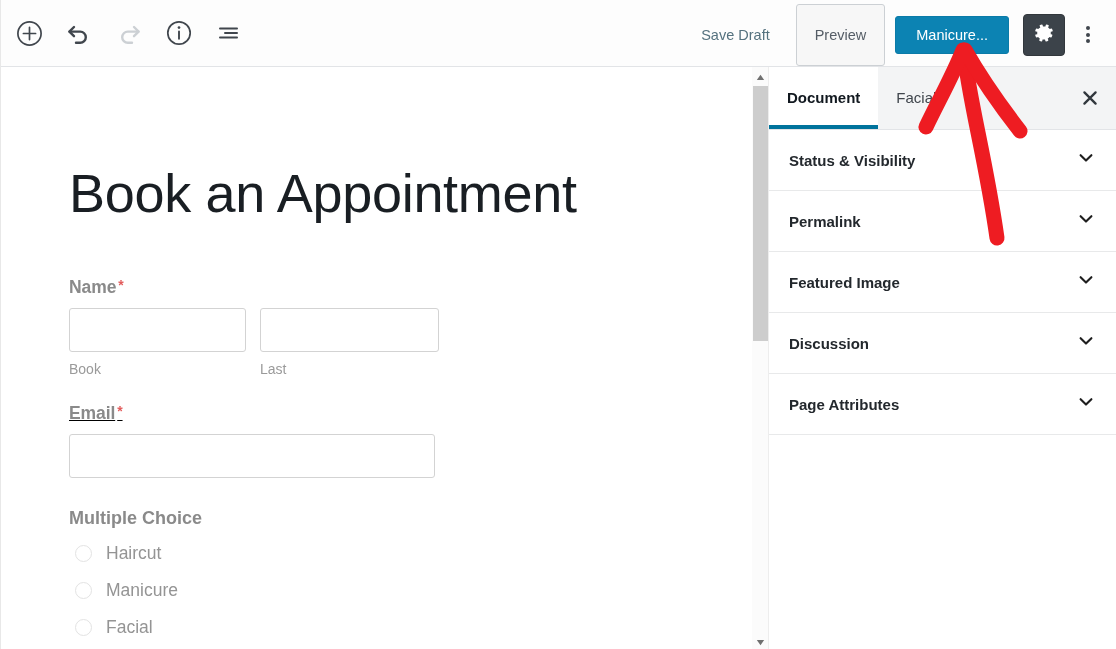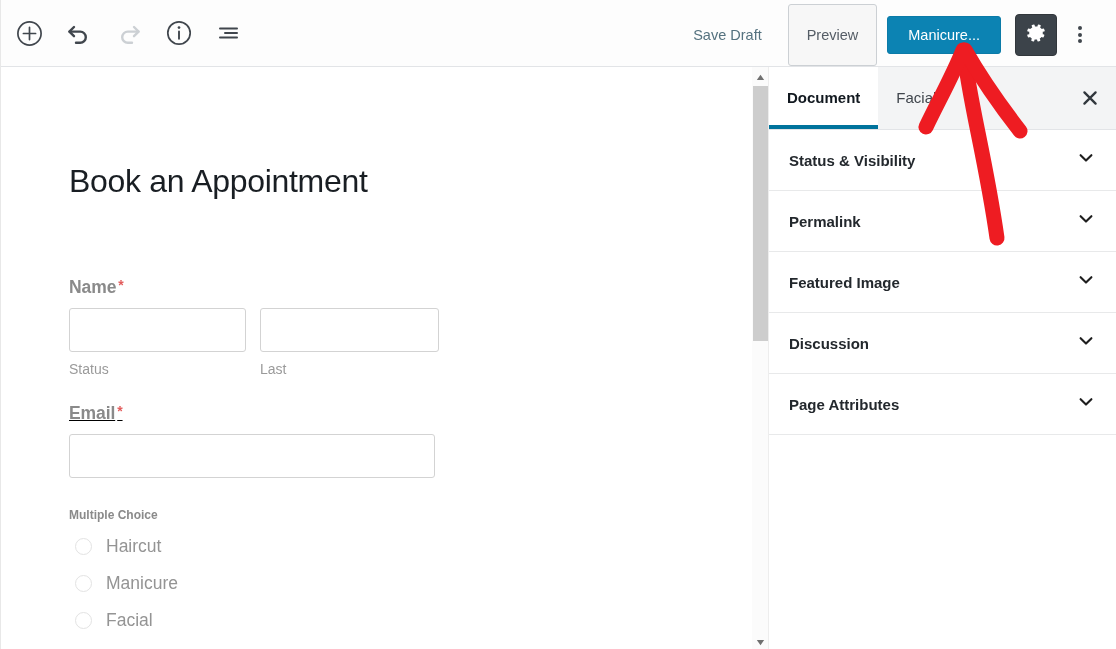--- a/index.html
+++ b/index.html
@@ -40,21 +40,21 @@
   .tb-btn {
     width: 36px; height: 36px;
     display: flex; align-items: center; justify-content: center;
     background: transparent; border: none;
     cursor: pointer;
   }
   .tb-btn svg { display: block; }
 
   .toolbar-right {
     position: absolute;
-    right: 20px; top: 0;
+    right: 12px; top: 0;
     height: 69px;
     display: flex;
     align-items: center;
     gap: 0;
   }
   .save-draft {
     color: #55727f;
     font-size: 14.5px;
     background: none; border: none;
     cursor: pointer;
@@ -108,21 +108,21 @@
     position: absolute;
     left: 0; top: 67px;
     width: 752px;
     height: 582px;
     background: #ffffff;
     overflow: hidden;
   }
   .post-title {
     position: absolute;
     left: 68px; top: 97px;
-    font-size: 32px;
+    font-size: 54px;
     line-height: 1.1;
     color: #191e23;
     font-weight: 400;
     letter-spacing: -0.3px;
     white-space: nowrap;
   }
 
   .form-area {
     position: absolute;
     left: 68px; top: 210px;
@@ -160,21 +160,21 @@
   .txt-input.last  { width: 179px; }
   .txt-input.email { width: 366px; }
   .sub-label {
     font-size: 14px;
     color: #9a9a9a;
     margin-top: 9px;
   }
   .email-block { margin-top: 26px; text-decoration: underline; }
   .choice-block { margin-top: 30px; }
   .choice-label {
-    font-size: 12px;
+    font-size: 18px;
     font-weight: bold;
     color: #8a8a8a;
     margin-bottom: 6px;
   }
   .choice-row {
     display: flex;
     align-items: center;
     height: 37px;
   }
   .radio {
@@ -378,21 +378,21 @@
 
     <div class="form-area">
 
       <div>
         <div class="field-label">
           <span>Name</span><span class="req">*</span>
         </div>
         <div class="name-row">
           <div class="name-col">
             <input class="txt-input first" type="text" placeholder="" style="">
-            <span class="sub-label">Status</span>
+            <span class="sub-label">Book</span>
           </div>
           <div class="name-col">
             <input class="txt-input last" type="text" placeholder="" style="">
             <span class="sub-label">Last</span>
           </div>
         </div>
       </div>
 
       <div class="email-block">
         <div class="field-label">

